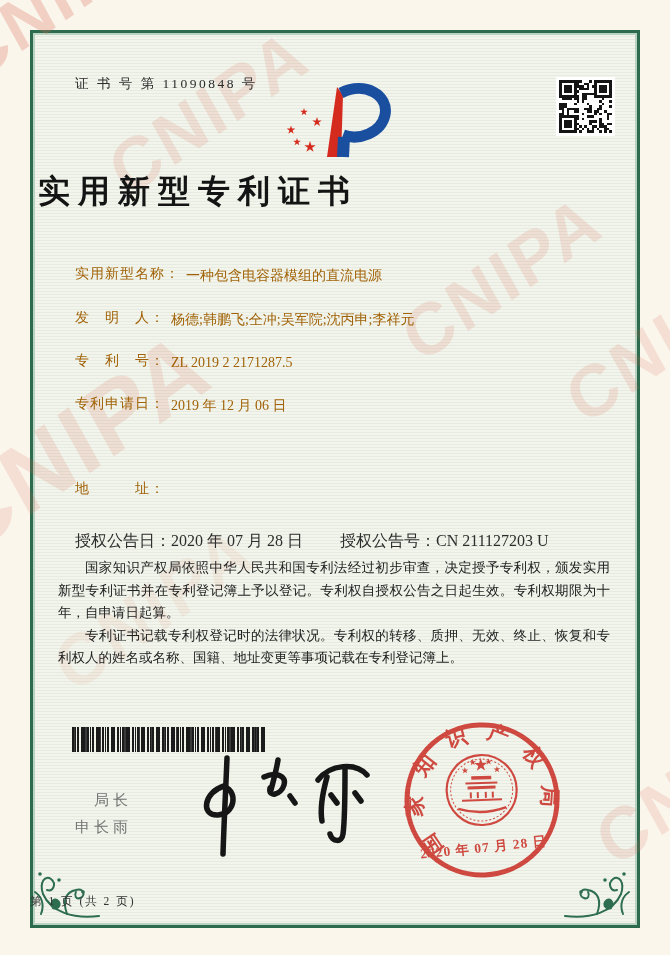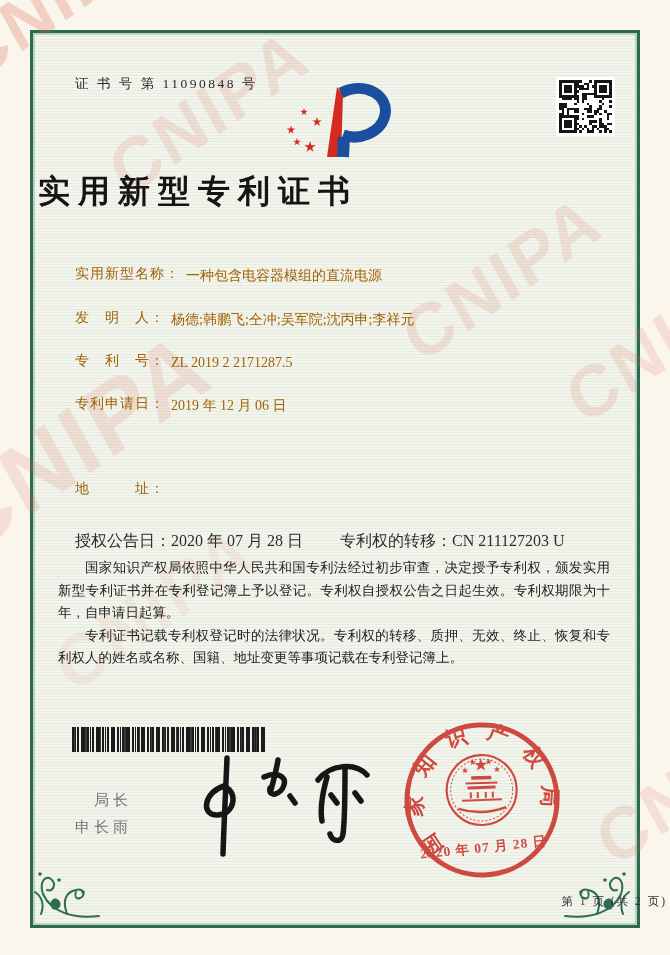--- a/index.html
+++ b/index.html
@@ -56,21 +56,21 @@
     font-size:15px;letter-spacing:4px;color:#737373;line-height:27px;font-weight:500;text-align:right;}
   .autograph{left:180px;top:750px;width:210px;height:108px;z-index:3;}
 
   .seal{left:398px;top:716px;width:168px;height:168px;z-index:4;mix-blend-mode:multiply;
     transform:rotate(-2deg);opacity:0.95;}
 
   .ornament{width:72px;height:72px;z-index:2;}
   .orn-l{left:31px;top:852px;}
   .orn-r{left:561px;top:852px;transform:scaleX(-1);}
 
-  .footer{left:30px;top:894px;width:637px;text-align:right;font-size:11.5px;
+  .footer{left:30px;top:894px;width:637px;text-align:left;font-size:11.5px;
     letter-spacing:2px;color:#333;}
   .abs{position:absolute;}
 </style>
 </head>
 <body>
 
 <div class="page">
 
   <svg width="0" height="0" style="position:absolute" aria-hidden="true">
     <defs>
@@ -567,21 +567,21 @@
     <span class="flabel">专利申请日：</span>
     <span class="fvalue">2019 年 12 月 06 日</span>
   </div>
   <div class="field f5">
     <span class="flabel">地　　　址：</span>
   </div>
 
   <div class="content abs grant-row">
     <span>授权公告日：</span><span>2020 年 07 月 28 日</span>
     <span class="grant-right">
-      <span>专利权的转移：</span><span>CN 211127203 U</span>
+      <span>授权公告号：</span><span>CN 211127203 U</span>
     </span>
   </div>
 
   <div class="content abs body-text">
     <p>国家知识产权局依照中华人民共和国专利法经过初步审查，决定授予专利权，颁发实用新型专利证书并在专利登记簿上予以登记。专利权自授权公告之日起生效。专利权期限为十年，自申请日起算。</p>
     <p>专利证书记载专利权登记时的法律状况。专利权的转移、质押、无效、终止、恢复和专利权人的姓名或名称、国籍、地址变更等事项记载在专利登记簿上。</p>
   </div>
 
   <div class="content abs barcode"></div>
 

